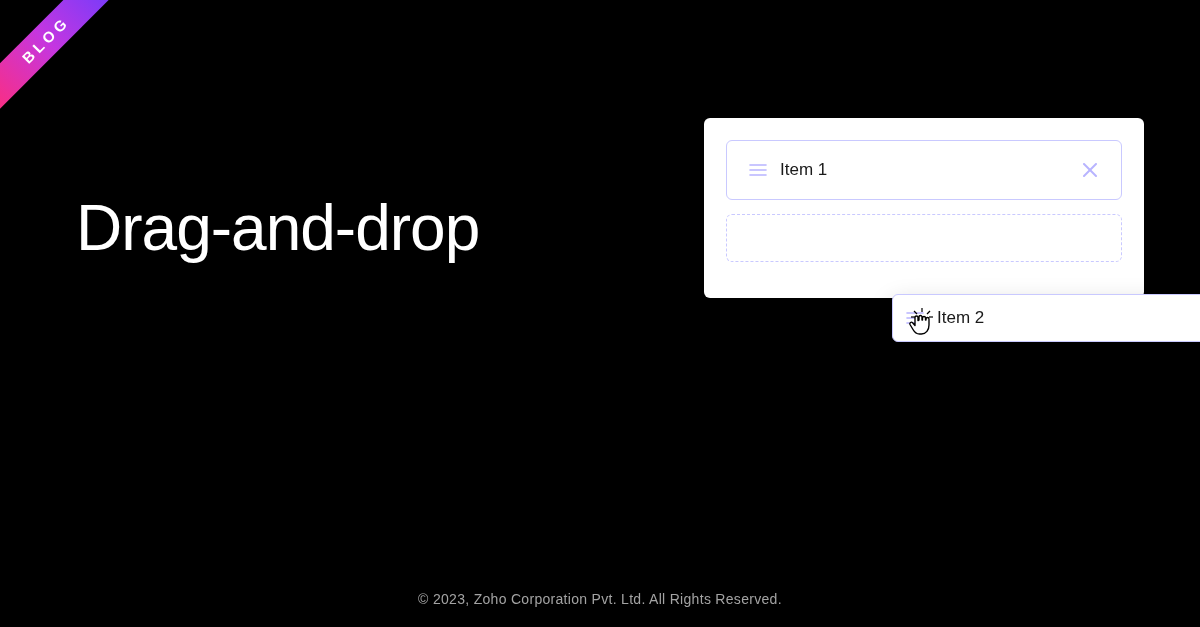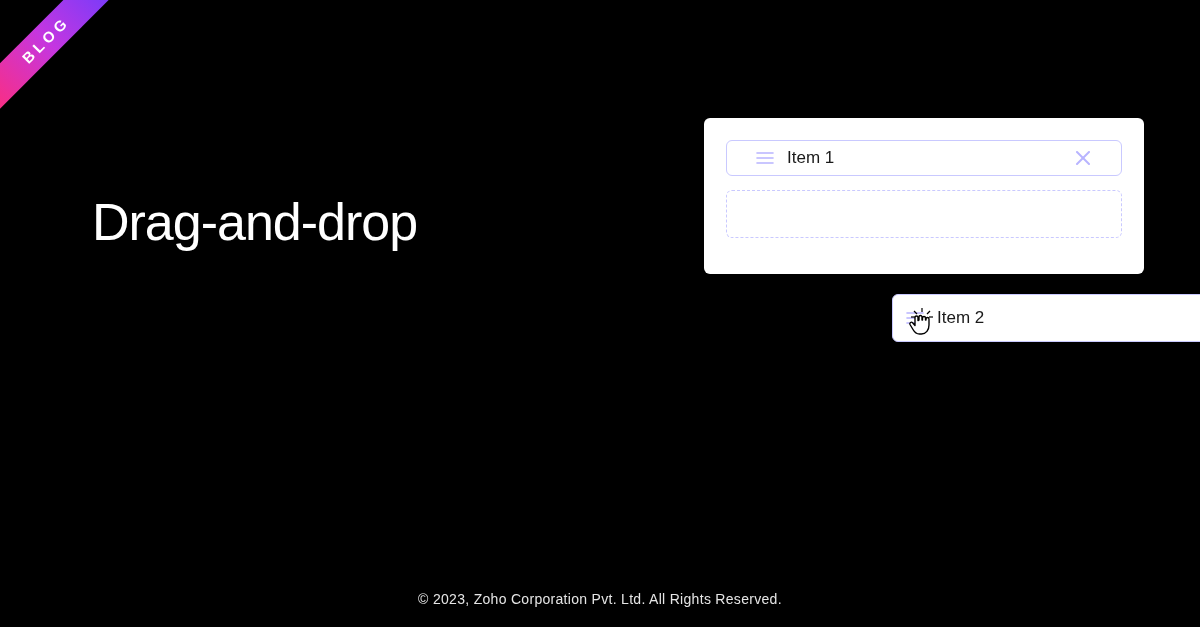--- a/index.html
+++ b/index.html
@@ -27,49 +27,48 @@
     transform: rotate(-45deg);
     text-transform: uppercase;
   }
   .hero {
     position: absolute;
     left: 76px;
     top: 195px;
     color: #fff;
   }
   .hero .line1 {
-    font-size: 52px;
+    font-size: 64px;
     font-weight: 300;
     line-height: 1.05;
     letter-spacing: -1px;
-    margin-left: 16px;
   }
   .hero .line2 {
     font-size: 68px;
     font-weight: 700;
     line-height: 1.1;
     letter-spacing: -1px;
   }
   .panel {
     position: absolute;
     right: 56px;
     top: 118px;
     width: 440px;
     background: #fff;
     border-radius: 6px;
     padding: 22px 22px 22px 22px;
     box-shadow: 0 10px 40px rgba(0,0,0,0.35);
   }
   .item {
     display: flex;
     align-items: center;
-    height: 36px;
+    height: 60px;
     border: 1px solid #c9c9ff;
     border-radius: 6px;
-    padding: 0 28px;
+    padding: 0 21px;
     gap: 12px;
     margin-bottom: 14px;
   }
   .item:last-child { margin-bottom: 0; }
   .item .label {
     flex: 1;
     font-size: 17px;
     color: #1a1a1a;
   }
   .drag-handle {
@@ -117,21 +116,21 @@
     position: absolute;
     width: 28px;
     height: 32px;
     pointer-events: none;
   }
   .footer {
     position: absolute;
     bottom: 20px;
     width: 100%;
     text-align: center;
-    color: #e5e5e5;
+    color: #a3a3a3;
     font-size: 14px;
     letter-spacing: 0.3px;
   }
 </style>
 </head>
 <body>
 
 <div class="ribbon">
   <span>BLOG</span>
 </div>

